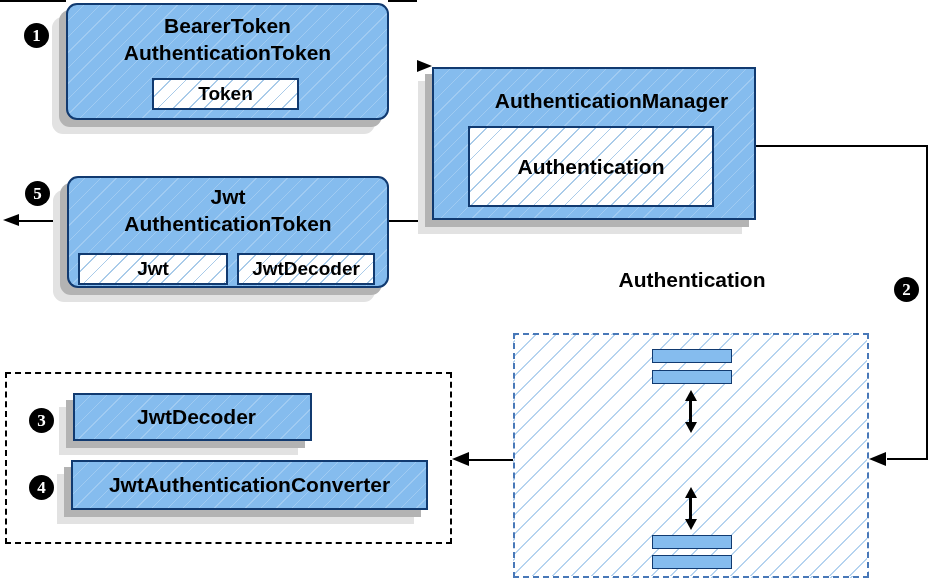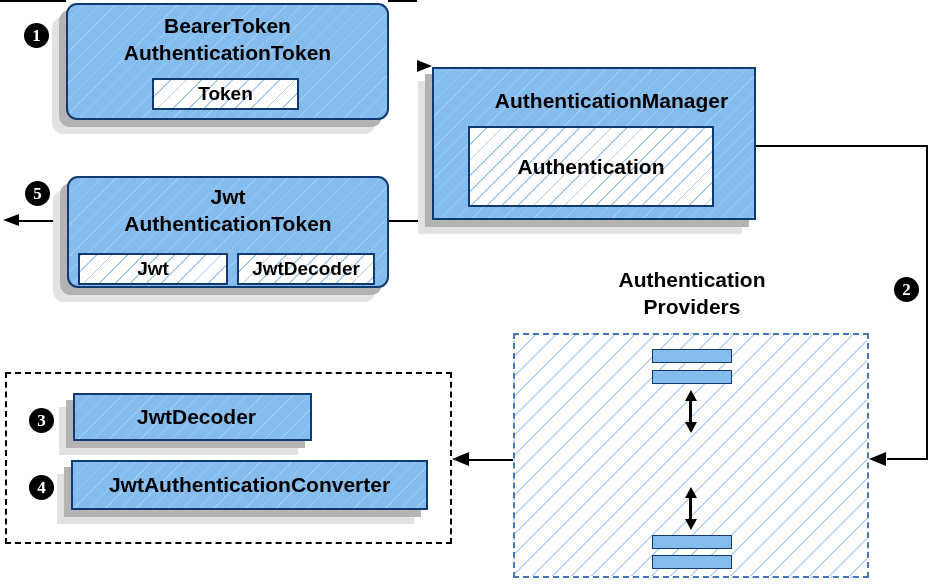--- a/index.html
+++ b/index.html
@@ -104,21 +104,20 @@
     <div class="field" style="left:9px;top:75px;width:150px;height:32px;">
       <span>Jwt</span>
     </div>
     <div class="field" style="left:168px;top:75px;width:138px;height:32px;">
       <span>JwtDecoder</span>
     </div>
   </div>
 
   <div class="title" style="left:560px;top:266px;right:auto;width:264px;">
     <div>Authentication</div>
-    <div>Providers</div>
   </div>
 
   <div class="group-blue" style="left:513px;top:333px;width:356px;height:245px;">
     <div class="mini-rect" style="left:137px;top:14px;width:80px;height:14px;"></div>
     <div class="mini-rect" style="left:137px;top:35px;width:80px;height:14px;"></div>
 
     <div class="tri tri-up" style="left:170px;top:55px;"></div>
     <div class="line" style="left:174px;top:64px;width:3px;height:25px;"></div>
     <div class="tri tri-dn" style="left:170px;top:87px;"></div>
 

